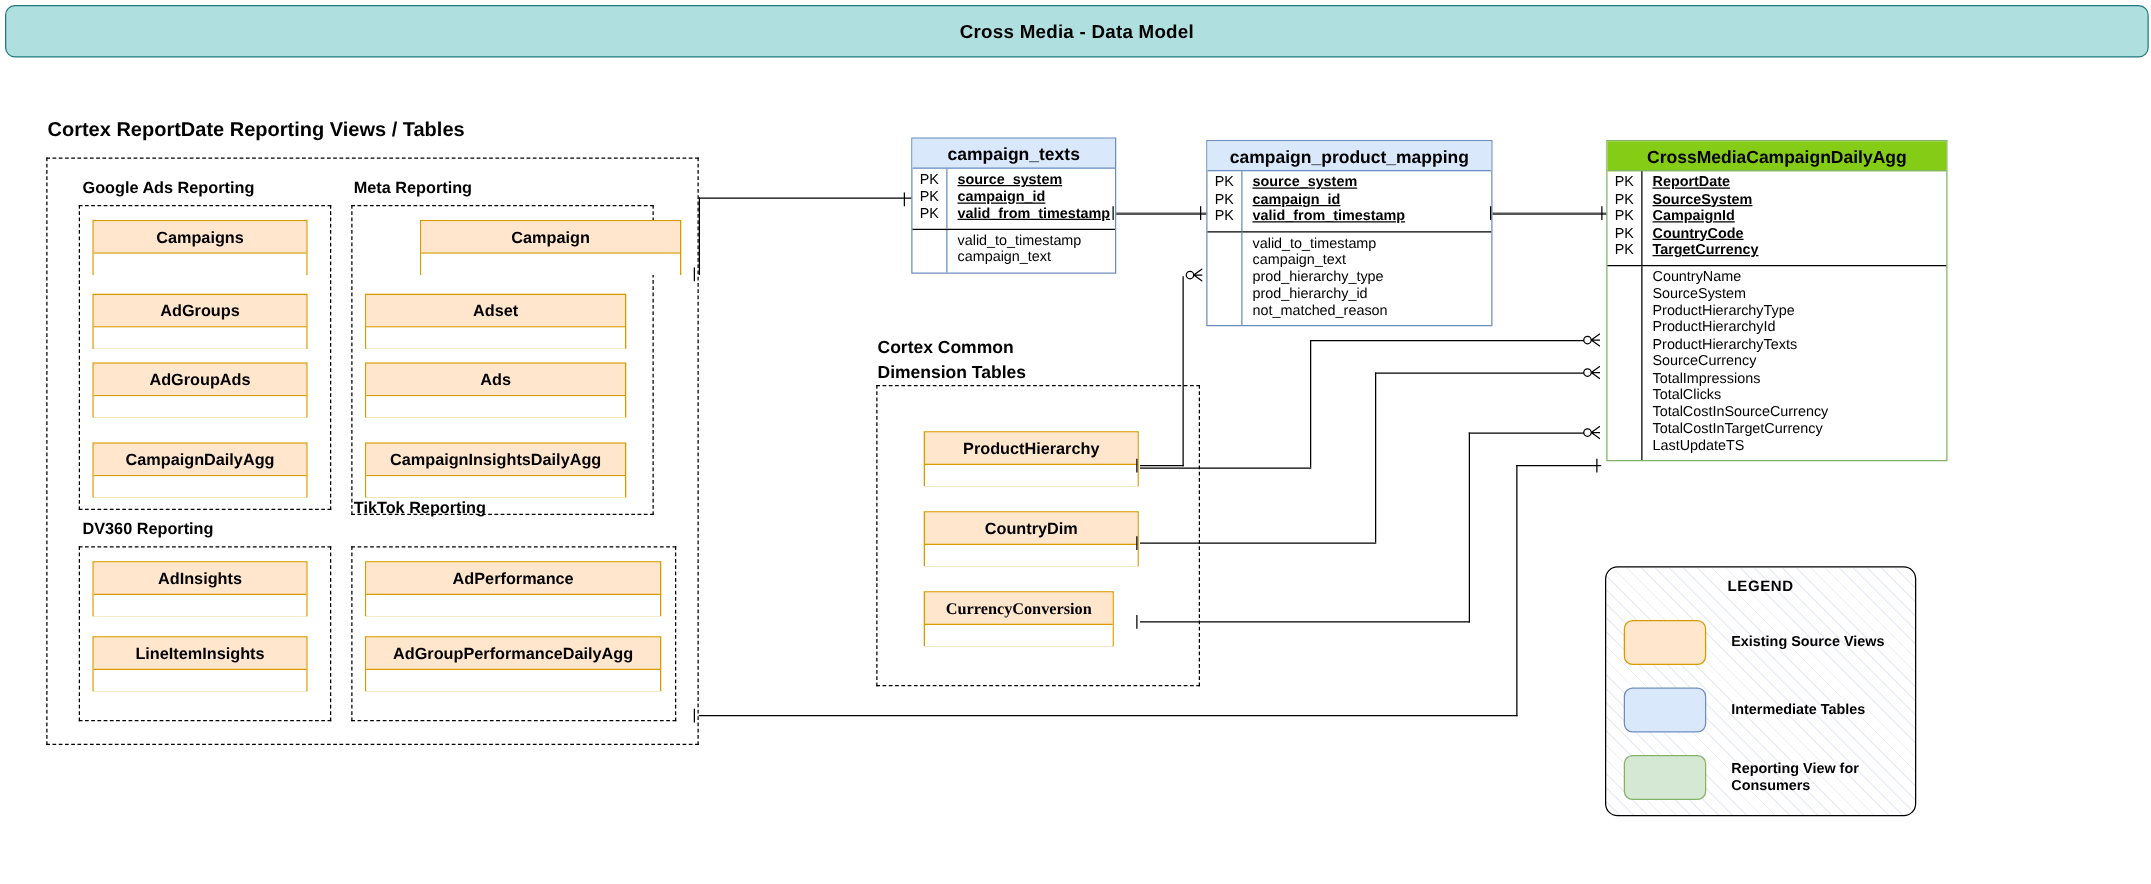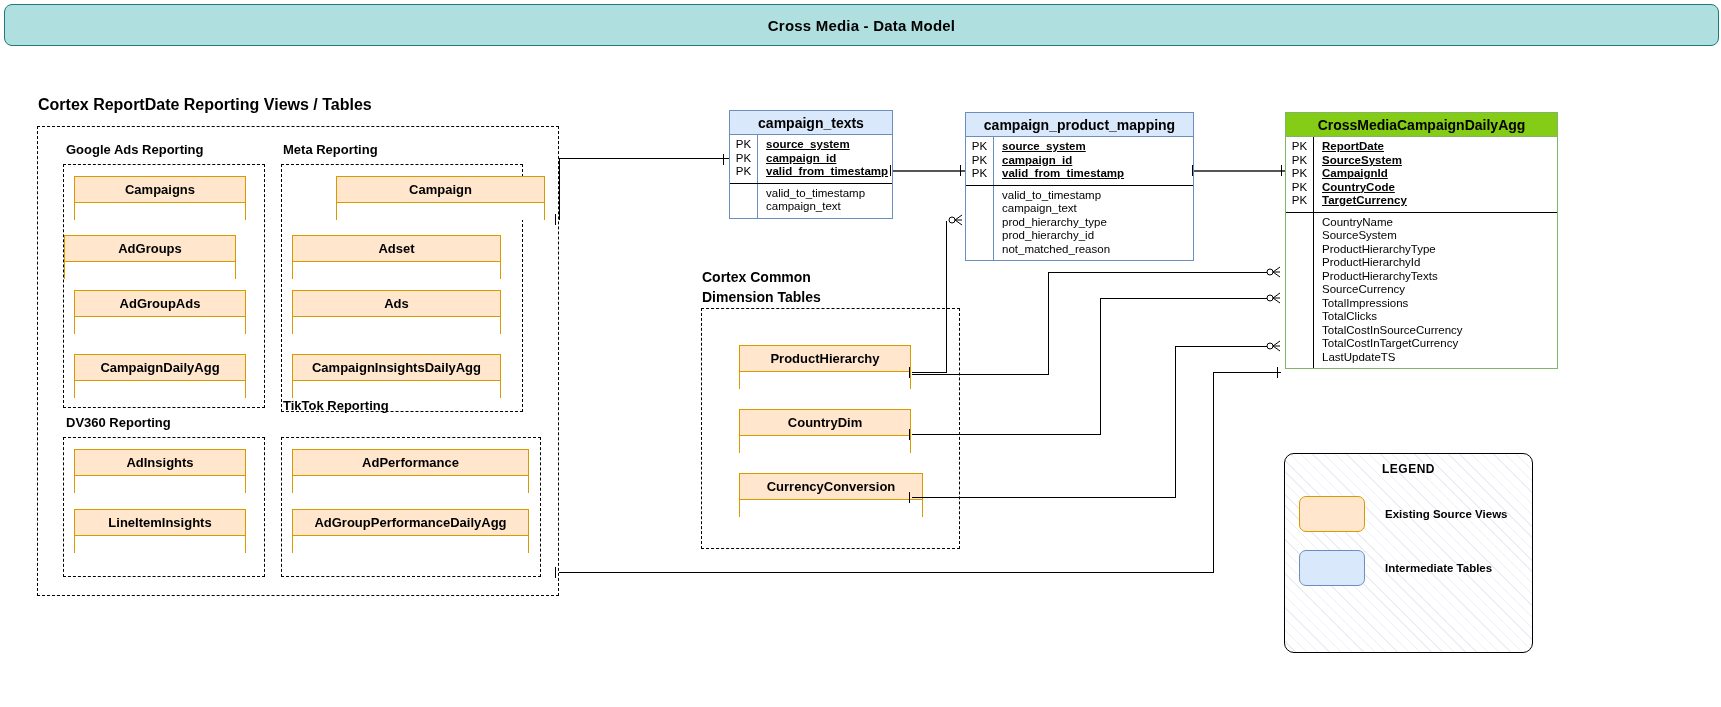--- a/index.html
+++ b/index.html
@@ -79,21 +79,21 @@
 
 <div class="dashed" style="left:37px;top:126px;width:520px;height:468px;"></div>
 
 <div class="sec-title" style="left:66px;top:142px;font-size:13px;">Google Ads Reporting</div>
 <div class="dashed" style="left:63px;top:164px;width:200px;height:242px;"></div>
 
 <div class="vbox" style="left:74px;top:176px;width:172px;height:44px;">
   <div class="hdr">Campaigns</div>
   <div class="body" style="height:17px;"></div>
 </div>
-<div class="vbox" style="left:64px;top:235px;width:172px;height:44px;">
+<div class="vbox" style="left:74px;top:235px;width:172px;height:44px;">
   <div class="hdr">AdGroups</div>
   <div class="body" style="height:17px;"></div>
 </div>
 <div class="vbox" style="left:74px;top:290px;width:172px;height:44px;">
   <div class="hdr">AdGroupAds</div>
   <div class="body" style="height:17px;"></div>
 </div>
 <div class="vbox" style="left:74px;top:354px;width:172px;height:44px;">
   <div class="hdr">CampaignDailyAgg</div>
   <div class="body" style="height:17px;"></div>
@@ -148,21 +148,21 @@
 <div class="dashed" style="left:701px;top:308px;width:257px;height:239px;"></div>
 
 <div class="vbox" style="left:739px;top:345px;width:172px;height:44px;">
   <div class="hdr">ProductHierarchy</div>
   <div class="body" style="height:17px;"></div>
 </div>
 <div class="vbox" style="left:739px;top:409px;width:172px;height:44px;">
   <div class="hdr">CountryDim</div>
   <div class="body" style="height:17px;"></div>
 </div>
-<div class="vbox" style="left:739px;top:473px;width:184px;height:44px;">
+<div class="vbox" style="left:739px;top:473px;width:152px;height:44px;font-family:Liberation Serif, serif;">
   <div class="hdr">CurrencyConversion</div>
   <div class="body" style="height:17px;"></div>
 </div>
 
 <div class="ertable blue" style="left:729px;top:110px;width:164px;">
   <div class="t-hdr">campaign_texts</div>
   <div class="pk-section">
     <div class="keycol">
       <div>PK</div>
       <div>PK</div>
@@ -301,13 +301,17 @@
 <div class="legend">
   <div class="legend-title">LEGEND</div>
   <div class="lg-row" style="top:42px;">
     <div class="lg-sw orange"></div>
     <div class="lg-lbl">Existing Source Views</div>
   </div>
   <div class="lg-row" style="top:96px;">
     <div class="lg-sw blue"></div>
     <div class="lg-lbl">Intermediate Tables</div>
   </div>
+  <div class="lg-row" style="top:150px;">
+    <div class="lg-sw green"></div>
+    <div class="lg-lbl">Reporting View for Consumers</div>
+  </div>
 </div>
 
 </body></html>

